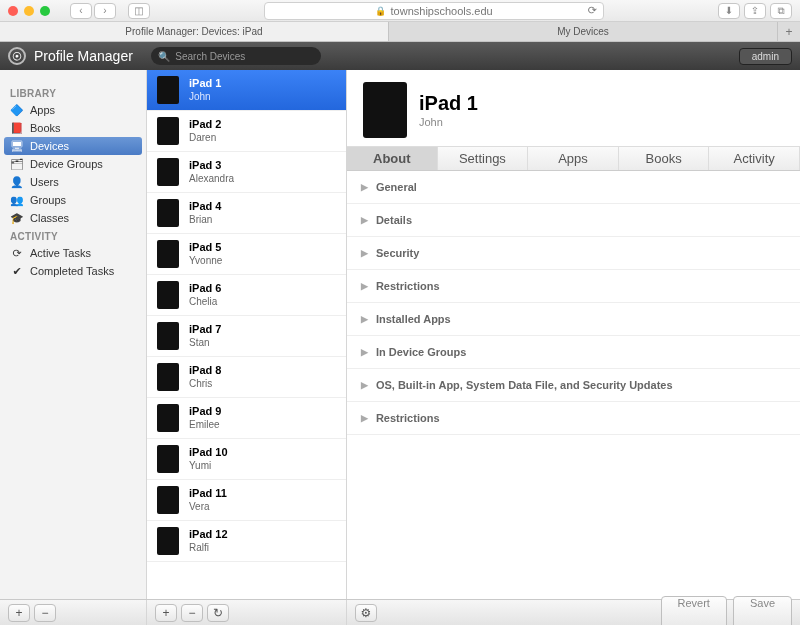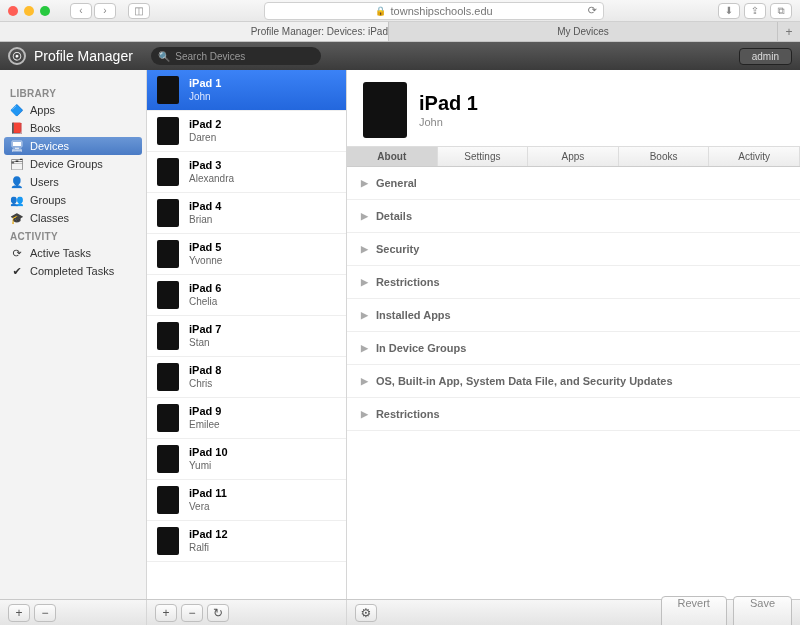--- a/index.html
+++ b/index.html
@@ -15,21 +15,21 @@
 .addr { flex:1; display:flex; justify-content:center;}
 .addrfield { width:340px; height:18px; background:#fff; border:1px solid #d0d0d0; border-radius:4px; display:flex; align-items:center; justify-content:center; gap:4px; color:#777; font-size:11px; position:relative;}
 .addrfield .lock{font-size:9px;}
 .addrfield .reload{position:absolute; right:6px; font-size:11px; color:#777;}
 .rbtns{display:flex; gap:4px;}
 .rbtn{width:22px;height:16px;background:#fff;border:1px solid #c7c7c7;border-radius:4px;display:flex;align-items:center;justify-content:center;color:#888;font-size:10px;}
 
 
 .tabbar{height:20px;background:#dcdcdc;border-bottom:1px solid #c4c4c4;display:flex;}
 .tab{flex:1;display:flex;align-items:center;justify-content:center;font-size:10px;color:#555;border-right:1px solid #c4c4c4;}
-.tab.active{background:#f0f0f0;justify-content:flex-end;}
+.tab.active{background:#f0f0f0;}
 .tabplus{width:22px;display:flex;align-items:center;justify-content:center;color:#777;font-size:12px;}
 
 
 .apphdr{height:28px;background:linear-gradient(#5a5a5a,#3b3b3b);display:flex;align-items:center;padding:0 8px;color:#fff;gap:8px;}
 .applogo{width:18px;height:18px;border:2px solid #bbb;border-radius:50%;display:flex;align-items:center;justify-content:center;font-size:10px;}
 .apptitle{font-size:14px;font-weight:500;}
 .search{flex:0 0 170px;margin-left:10px;}
 .searchbox{width:100%;height:18px;background:#2a2a2a;border-radius:9px;display:flex;align-items:center;padding:0 8px;color:#999;font-size:10px;gap:4px;}
 .spacer{flex:1;}
 .adminbtn{background:#555;border:1px solid #222;border-radius:4px;padding:2px 12px;color:#ddd;font-size:10px;}
@@ -49,21 +49,21 @@
 .devtxt b{font-size:11px;font-weight:700;display:block;}
 .devtxt span{font-size:10px;color:#666;}
 .devitem.sel .devtxt span{color:#dce6ff;}
 
 .main{flex:1;background:#fff;display:flex;flex-direction:column;overflow:hidden;}
 .mhdr{display:flex;align-items:center;gap:12px;padding:12px 16px 8px;}
 .mthumb{width:44px;height:56px;background:#111;border-radius:3px;}
 .mtitle h1{font-size:20px;font-weight:700;}
 .mtitle span{font-size:11px;color:#888;}
 .tabs{display:flex;background:linear-gradient(#fafafa,#ececec);border-top:1px solid #ddd;border-bottom:1px solid #ccc;}
-.mtab{flex:1;text-align:center;padding:4px 0;font-size:10px;color:#555;border-right:1px solid #ddd;}
+.mtab{flex:1;text-align:center;padding:4px 0;font-size:13px;color:#555;border-right:1px solid #ddd;}
 .mtab.active{background:#d6d6d6;font-weight:600;}
 .sections{flex:1;overflow-y:auto;}
 .secrow{display:flex;align-items:center;gap:8px;padding:10px 14px;border-bottom:1px solid #eee;color:#666;font-size:11px;font-weight:600;}
 .secarrow{color:#aaa;font-size:9px;}
 
 
 .footer{height:26px;background:linear-gradient(#f6f6f6,#e4e4e4);border-top:1px solid #c9c9c9;display:flex;align-items:center;}
 .footseg{display:flex;align-items:center;gap:4px;padding:0 8px;height:100%;}
 .footseg.sidebar-w{width:147px;border-right:1px solid #d6d6d6;}
 .footseg.list-w{width:200px;border-right:1px solid #d6d6d6;}

